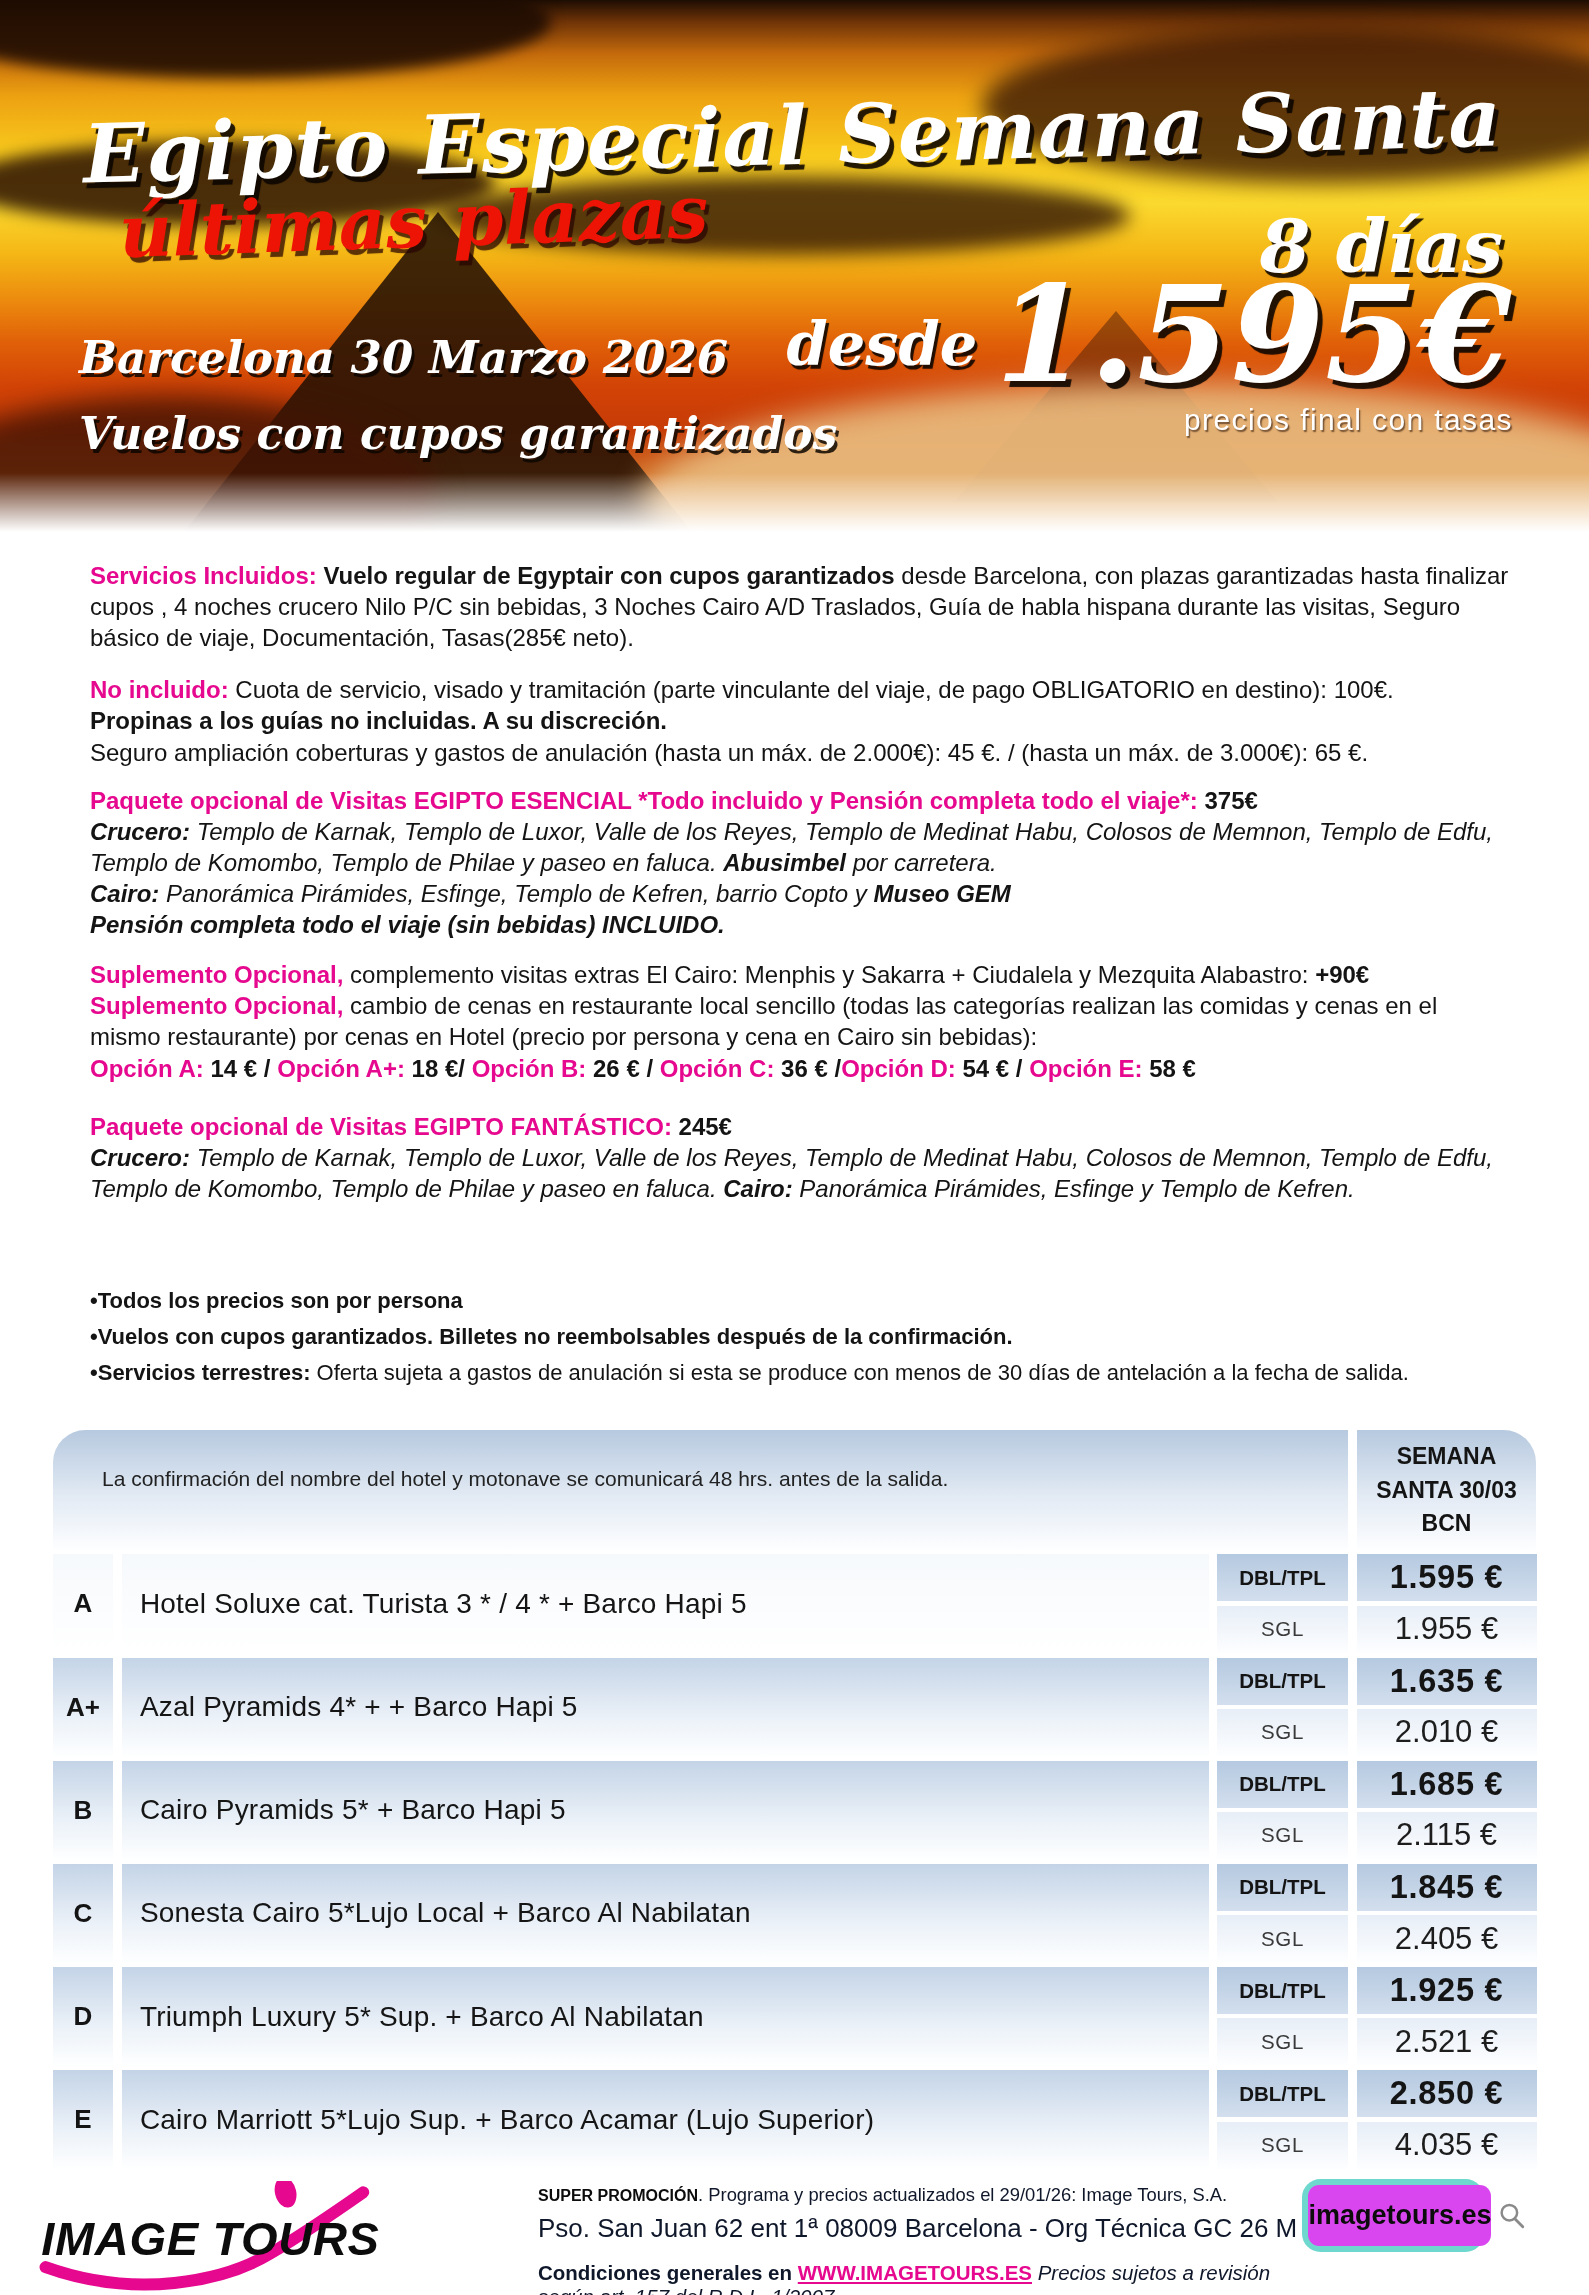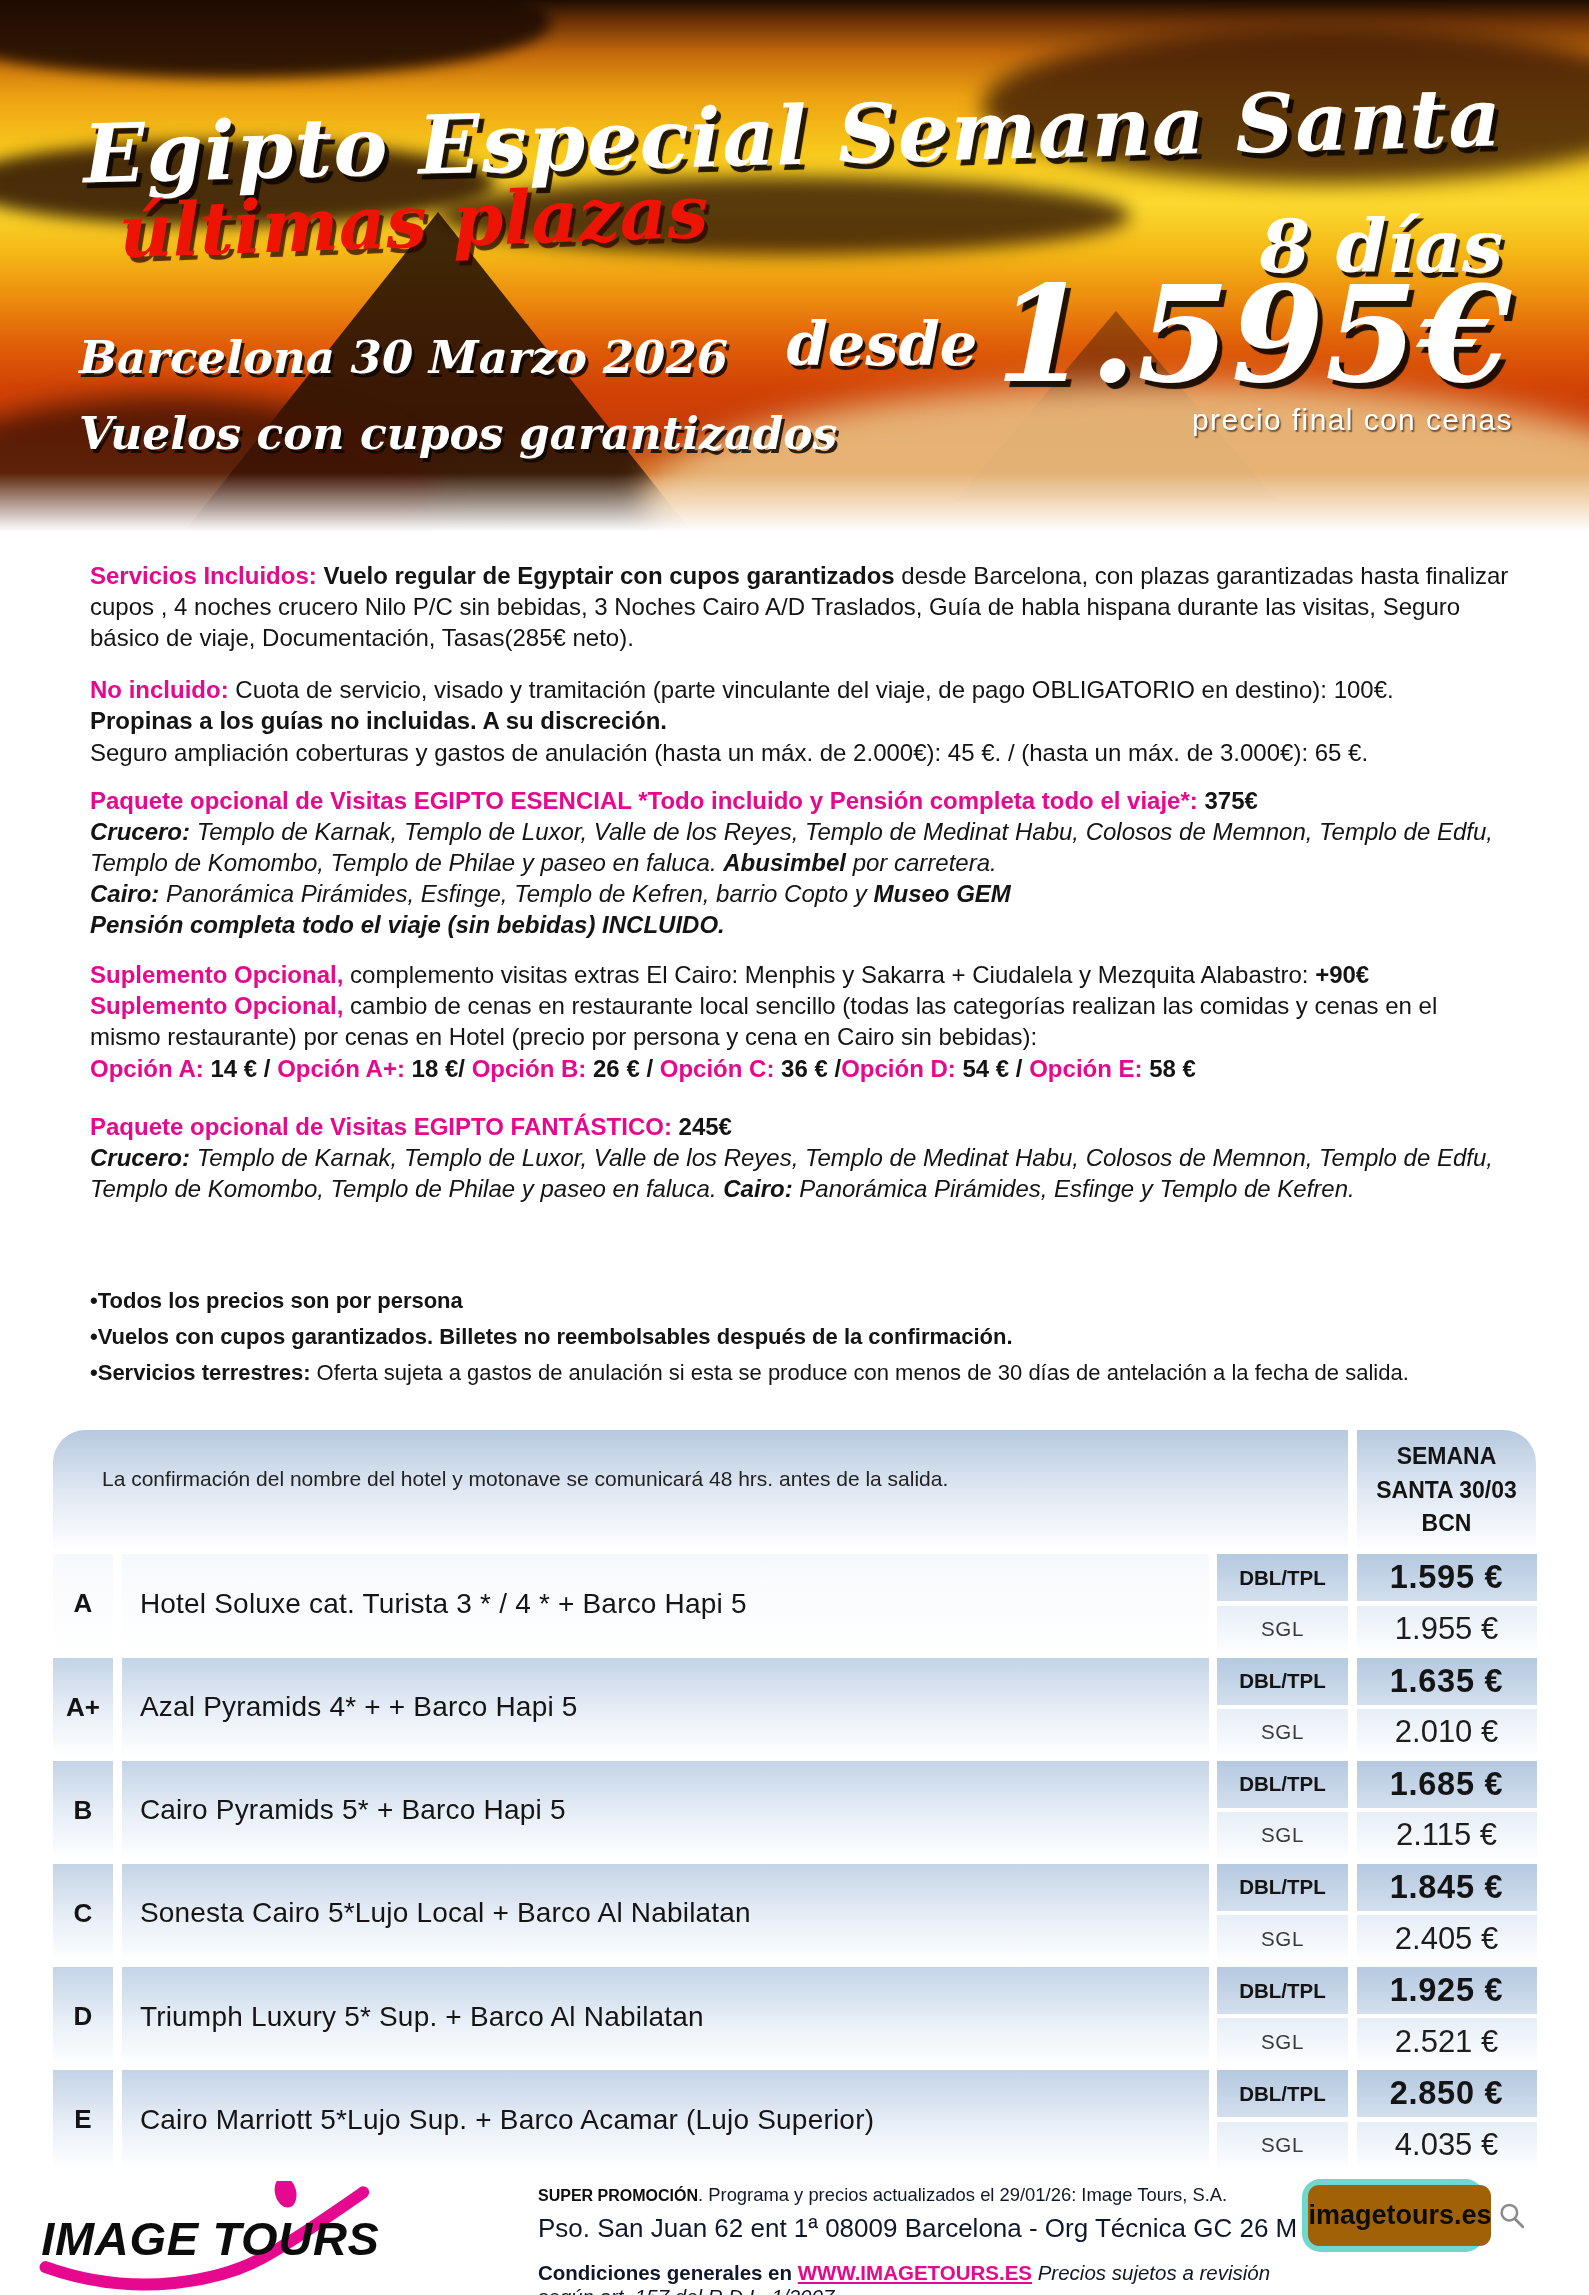--- a/index.html
+++ b/index.html
@@ -81,21 +81,21 @@
     color:#0c0c0c;white-space:nowrap;letter-spacing:0.7px;}
   .swoosh{position:absolute;left:0;top:0;}
   .ftext{position:absolute;left:538px;top:4.2px;width:791px;}
   .f1{font-size:18.4px;}
   .f1 .bb{color:#0c0c0c;font-size:16px;}
   .f2{font-size:26px;margin-top:7px;}
   .f3{font-size:20.5px;margin-top:17px;}
   .f3 a{color:#e6088e;text-decoration:underline;font-weight:bold;}
   .searchbox{position:absolute;right:105px;top:0px;width:182px;height:73px;background:#6fd8ce;
     border-radius:18.4px;display:flex;align-items:center;gap:5px;padding:6.4px;box-sizing:border-box;}
-  .sb-text{flex:1;background:#a16207;border-radius:11.3px;height:61px;display:flex;align-items:center;
+  .sb-text{flex:1;background:#d946ef;border-radius:11.3px;height:61px;display:flex;align-items:center;
     justify-content:center;font-weight:bold;font-size:27px;color:#0c0c0c;}
   .sb-icon{width:47px;height:61px;background:#fff;border-radius:11.3px;display:flex;align-items:center;justify-content:center;}
 </style>
 </head>
 <body>
 
 <div class="page">
 
   <header class="hero">
     <div class="sky"></div>
@@ -113,21 +113,21 @@
     <div class="script h-ultimas">últimas plazas</div>
     <div class="script h-bcn">Barcelona 30 Marzo 2026</div>
     <div class="script h-vuelos">Vuelos con cupos garantizados</div>
 
     <div class="heroright">
       <div class="script h-dias">8 días</div>
       <div class="pricewrap">
         <span class="script h-desde">desde</span>
         <span class="script h-price">1.595€</span>
       </div>
-      <div class="h-pnote">precio final con cenas</div>
+      <div class="h-pnote">precios final con tasas</div>
     </div>
   </header>
 
   <main class="content">
 
     <p class="para s-serv"><b class="pink">Servicios Incluidos: </b><b>Vuelo regular de Egyptair con cupos garantizados </b><span> desde  Barcelona, con plazas garantizadas hasta finalizar cupos ,  4 noches crucero Nilo P/C sin bebidas, 3 Noches Cairo A/D Traslados, Guía de habla hispana durante las visitas, Seguro básico de viaje, Documentación, Tasas(285€ neto).</span></p>
 
     <p class="para s-noinc"><b class="pink">No incluido: </b><span>Cuota de servicio, visado y tramitación (parte vinculante del viaje, de pago OBLIGATORIO en destino):  100€.</span><br>
       <b>Propinas a los guías no incluidas. A su discreción.</b><br>
       <span>Seguro ampliación coberturas y gastos de anulación (hasta un máx. de 2.000€): 45 €. / (hasta un máx. de 3.000€): 65 €.</span></p>

